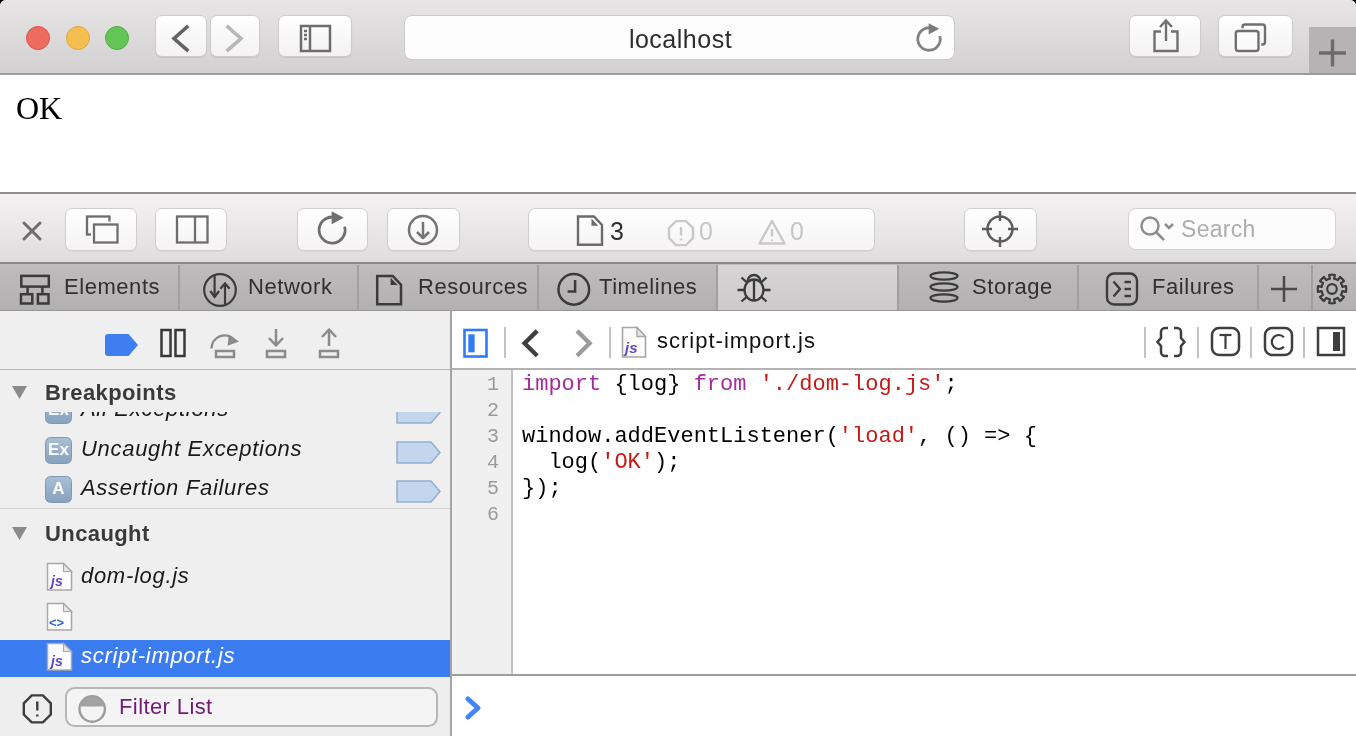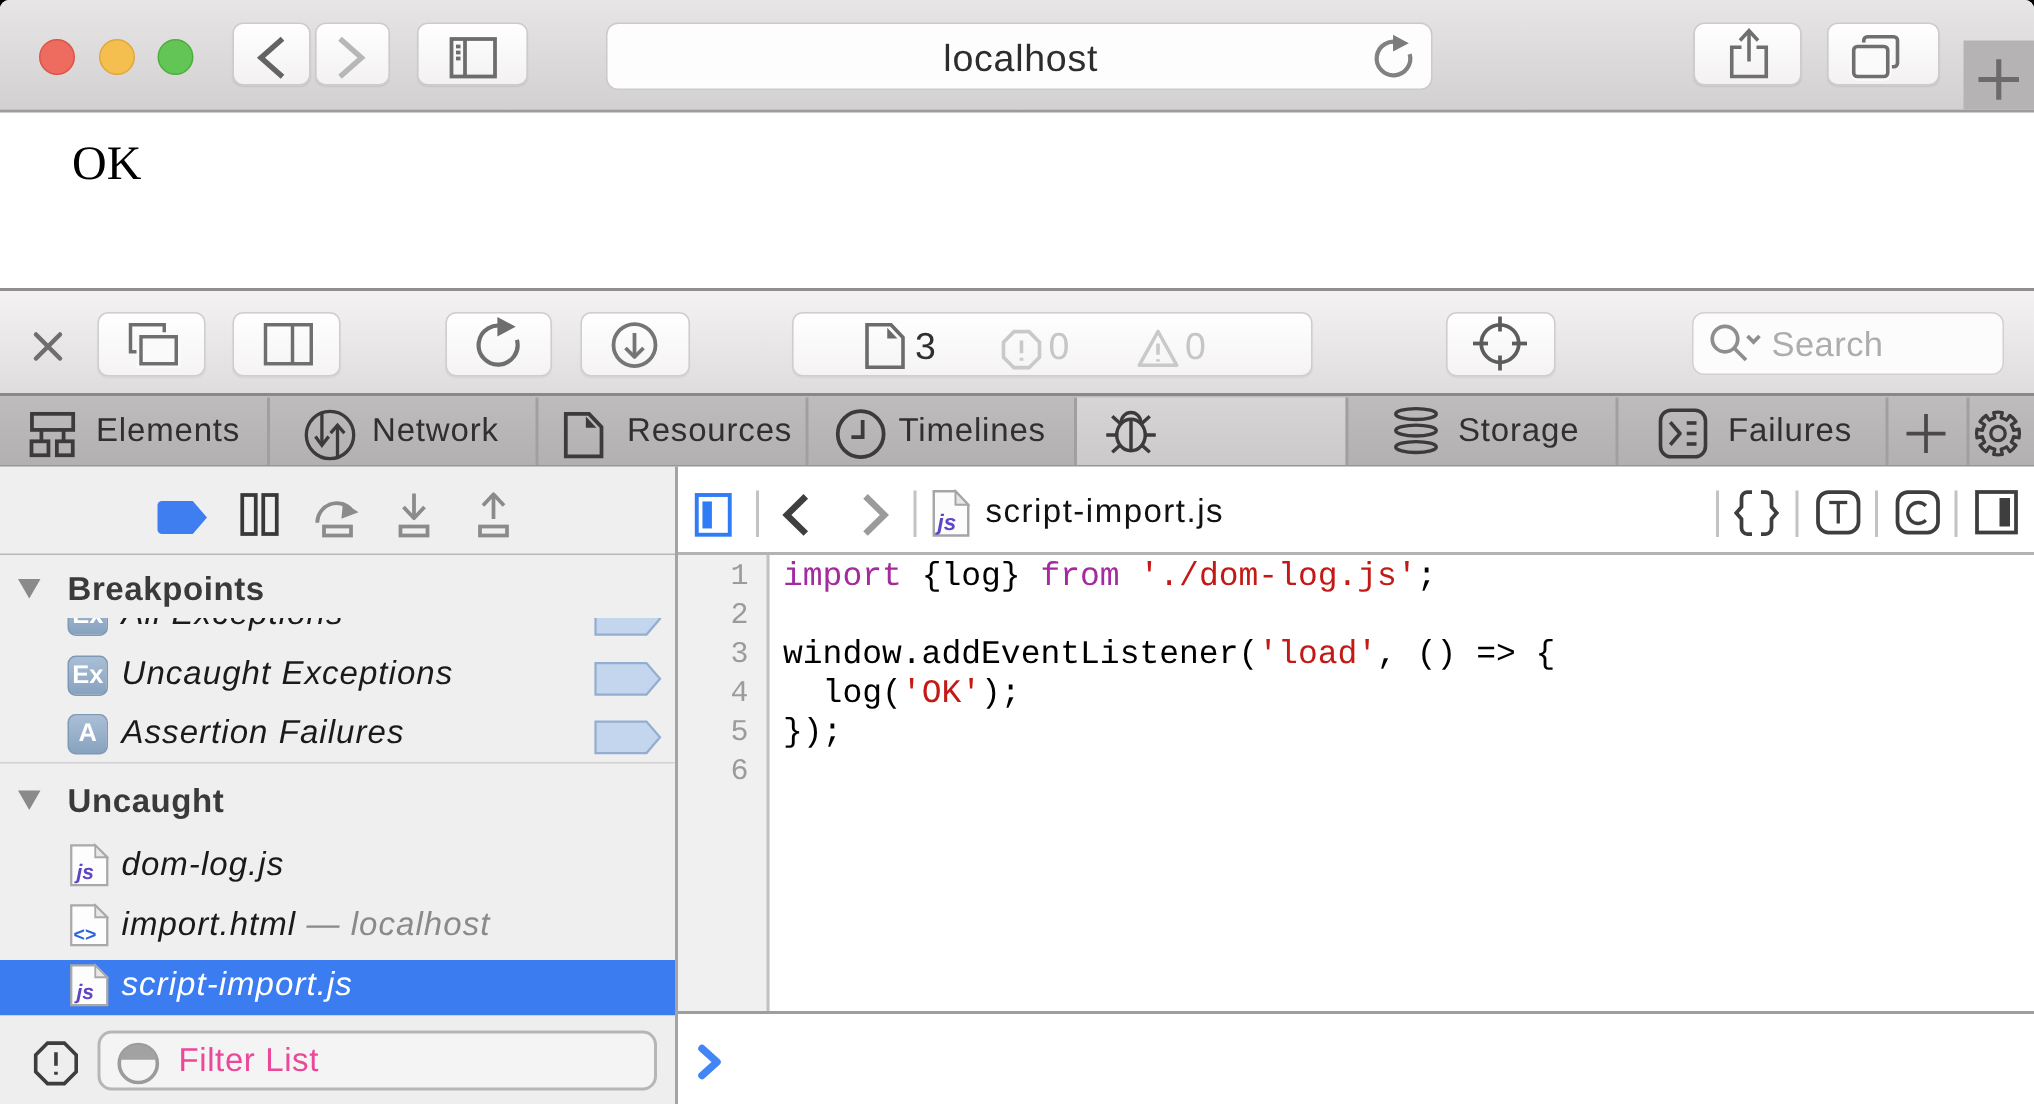--- a/index.html
+++ b/index.html
@@ -26,21 +26,21 @@
   #urlfield{left:404px;top:15px;width:551px;height:45px;border-radius:8px;
     background:#fdfdfd;border:1px solid #cbc9ca;}
   #urltext{left:0;top:-1px;width:551px;height:48px;line-height:48px;text-align:center;
     font-size:25px;letter-spacing:0.5px;color:#2d2d2d;}
   #btn-share{left:1129px;width:72px;}
   #btn-tabs{left:1218px;width:75px;}
   #plusarea{left:1309px;top:27px;width:47px;height:46px;background:#b5b3b4;}
 
   
   #page{left:0;top:77px;width:1356px;height:116px;background:#fff;}
-  #oktext{left:16px;top:90px;font-family:"Liberation Serif",serif;font-size:32px;color:#000;margin-left:32px;}
+  #oktext{left:16px;top:90px;font-family:"Liberation Serif",serif;font-size:32px;color:#000;}
 
   
   #itoolbar{left:0;top:192px;width:1356px;height:71px;border-top:2px solid #8f8f8f;
     background:linear-gradient(#f4f2f2,#dedcdc);}
   .ibtn{top:208px;height:43px;border-radius:7px;
     background:linear-gradient(#ffffff,#f5f3f4);
     border:1px solid #cfcdce;box-shadow:0 1px 1px rgba(0,0,0,0.06);}
   #ib1{left:65px;width:72px;}
   #ib2{left:155px;width:72px;}
   #ib3{left:297px;width:71px;}
@@ -70,21 +70,21 @@
   .sechead{font-size:22px;font-weight:bold;letter-spacing:0.4px;color:#3a3a3a;}
   .rowlabel{font-size:22px;letter-spacing:0.7px;color:#1a1a1a;white-space:nowrap;font-style:italic;}
   .bpicon{width:27px;height:27px;border-radius:5.5px;
     background:linear-gradient(#aabfd6,#87a2bf);
     border:1.5px solid #7e99b5;color:#fff;font-weight:bold;text-align:center;}
   .flag{width:45px;height:23px;}
   #selrow{left:0;top:640px;width:450px;height:36.5px;background:#3b7cf0;}
   #filterbar{left:0;top:676.5px;width:450px;height:59.5px;background:#efeeee;}
   #filterinput{left:65px;top:687px;width:373px;height:40px;border-radius:9.5px;
     background:#f5f4f4;border:2px solid #b7b5b6;}
-  #filtertext{left:119px;top:687px;height:40px;line-height:40px;font-size:22px;letter-spacing:0.4px;color:#ec4899;}
+  #filtertext{left:119px;top:687px;height:40px;line-height:40px;font-size:22px;letter-spacing:0.4px;color:#701a75;}
 
   
   #navbar{left:452px;top:311px;width:904px;height:59px;background:#fff;
     border-bottom:2px solid #b4b2b3;}
   #navtitle{left:657px;top:319px;height:44px;line-height:44px;font-size:22px;letter-spacing:1px;color:#111;}
   .navsep{top:327px;width:1.5px;height:31px;background:#c3c3c3;}
   #gutter{left:452px;top:370px;width:61px;height:304px;background:#f0f0f0;
     border-right:2px solid #c2c2c2;}
   .lnum{left:452px;width:47px;height:26px;line-height:26px;text-align:right;
     font-family:"Liberation Mono",monospace;font-size:20px;color:#9b9b9b;}
@@ -348,21 +348,20 @@
   </div>
   <div class="abs" style="left:0;top:508px;width:450px;height:1px;background:#d2d0d1;"></div>
 
   <div class="sechead abs" style="left:45px;top:520.5px;">Uncaught</div>
   <svg class="abs" style="left:12px;top:527px" width="16" height="14">
     <path d="M0 0 h15 l-7.5 13 z" fill="#8a8a8a"></path>
     </svg>
 
   <div id="selrow" class="abs"></div>
   <div class="rowlabel abs" style="left:81px;top:562.9px;">dom-log.js</div>
-  <div class="rowlabel abs" style="left:81px;top:602.9px;">import.html <span style="color:#8a8a8a">— localhost</span></div>
   <div class="rowlabel abs" style="left:81px;top:642.5px;color:#fff;">script-import.js</div>
   <svg id="icons-files" class="abs" style="left:0;top:500px" width="452" height="236">
 
     <g>
       <path d="M47.5 63.5 h16 l8 8 v18.5 h-24 z" fill="#fdfdfd" stroke="#a9a9a9" stroke-width="1.5"></path>
       <path d="M63.5 63.5 v8 h8 z" fill="#e8e8e8" stroke="#a9a9a9" stroke-width="1.2"></path>
       <text x="51" y="86" font-family="Liberation Sans" font-size="14" font-weight="bold" fill="#5f45c4" font-style="italic">js</text>
     </g>
 
     <g>

